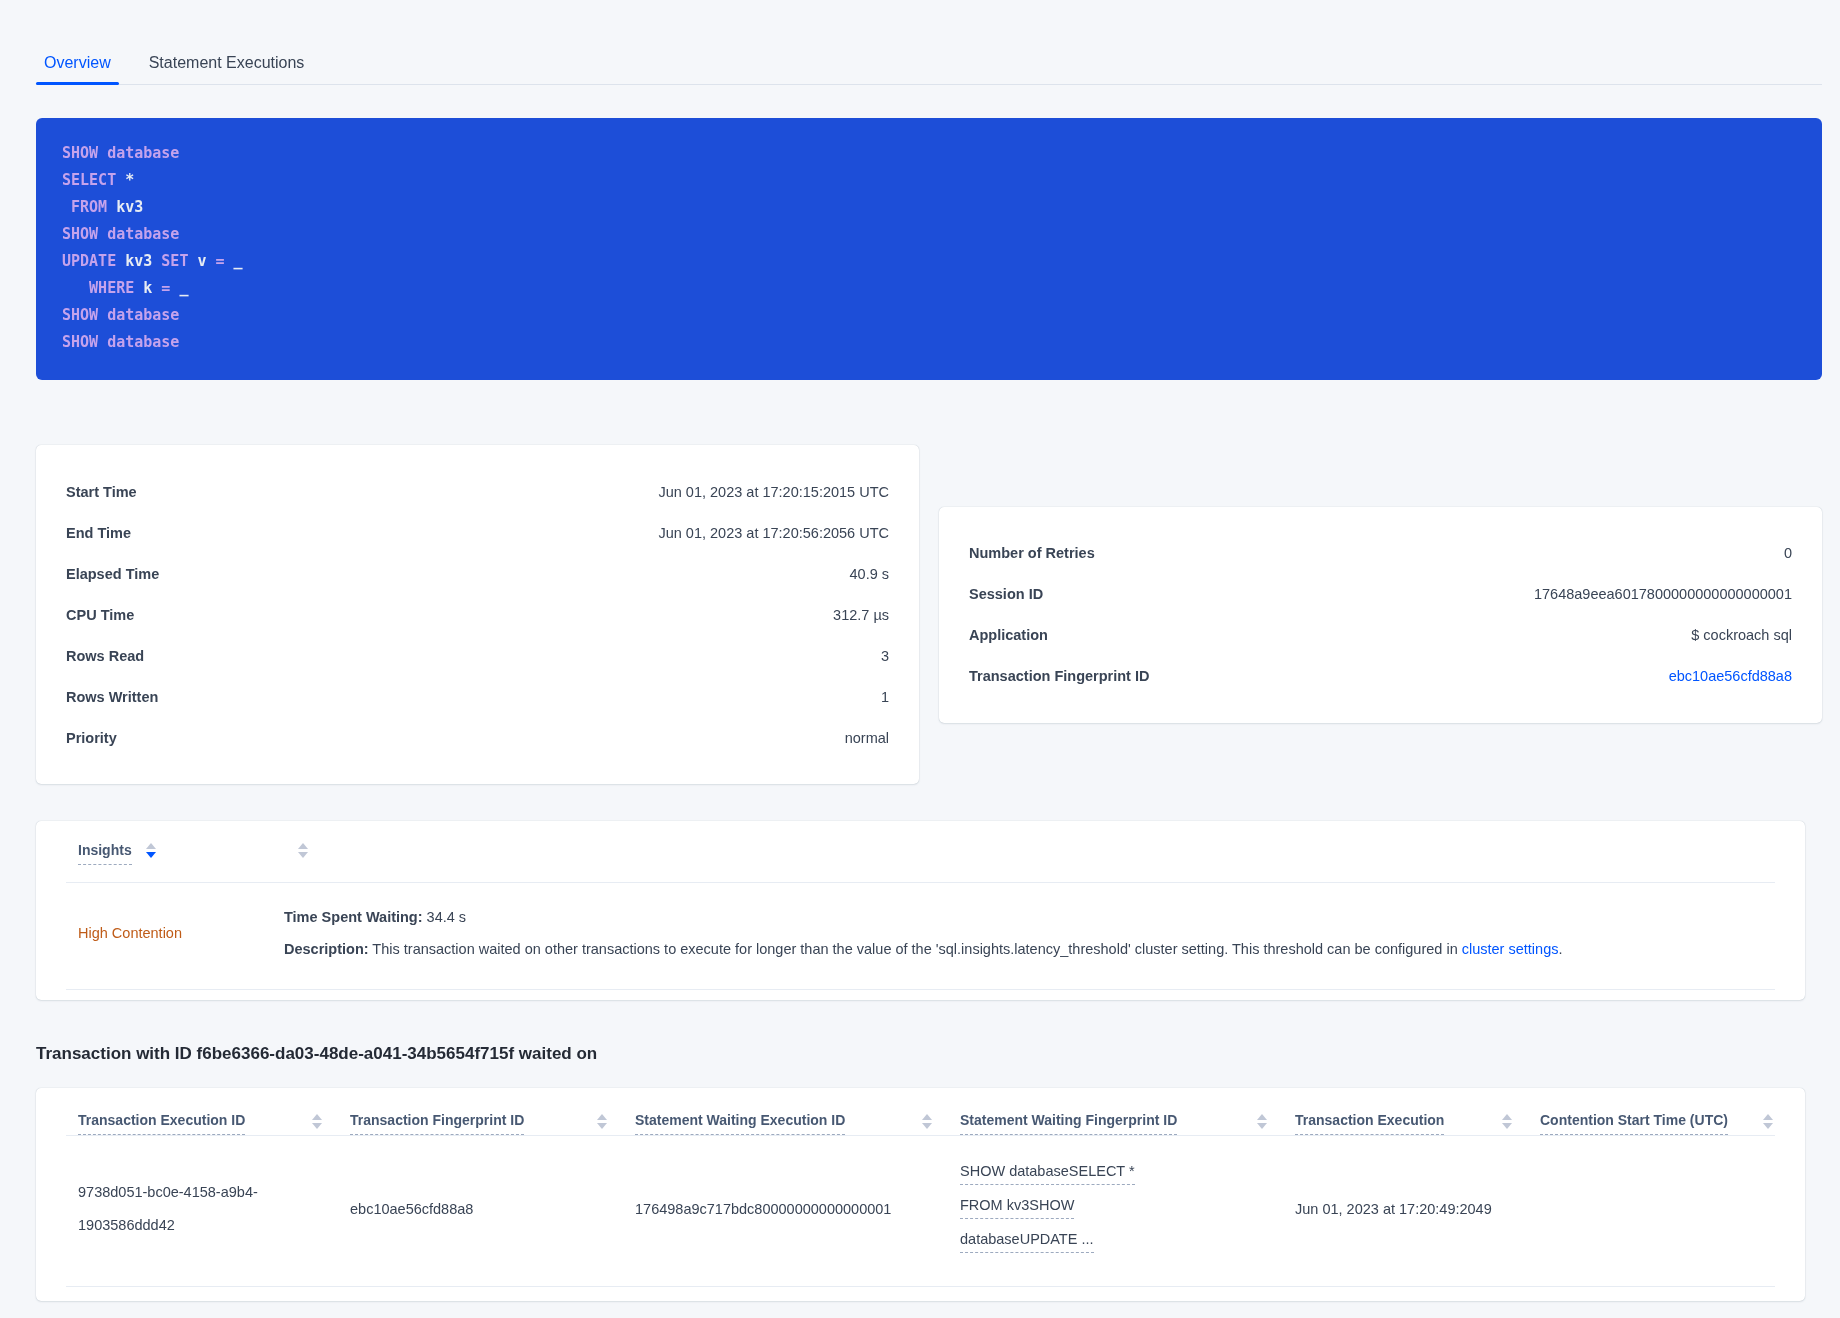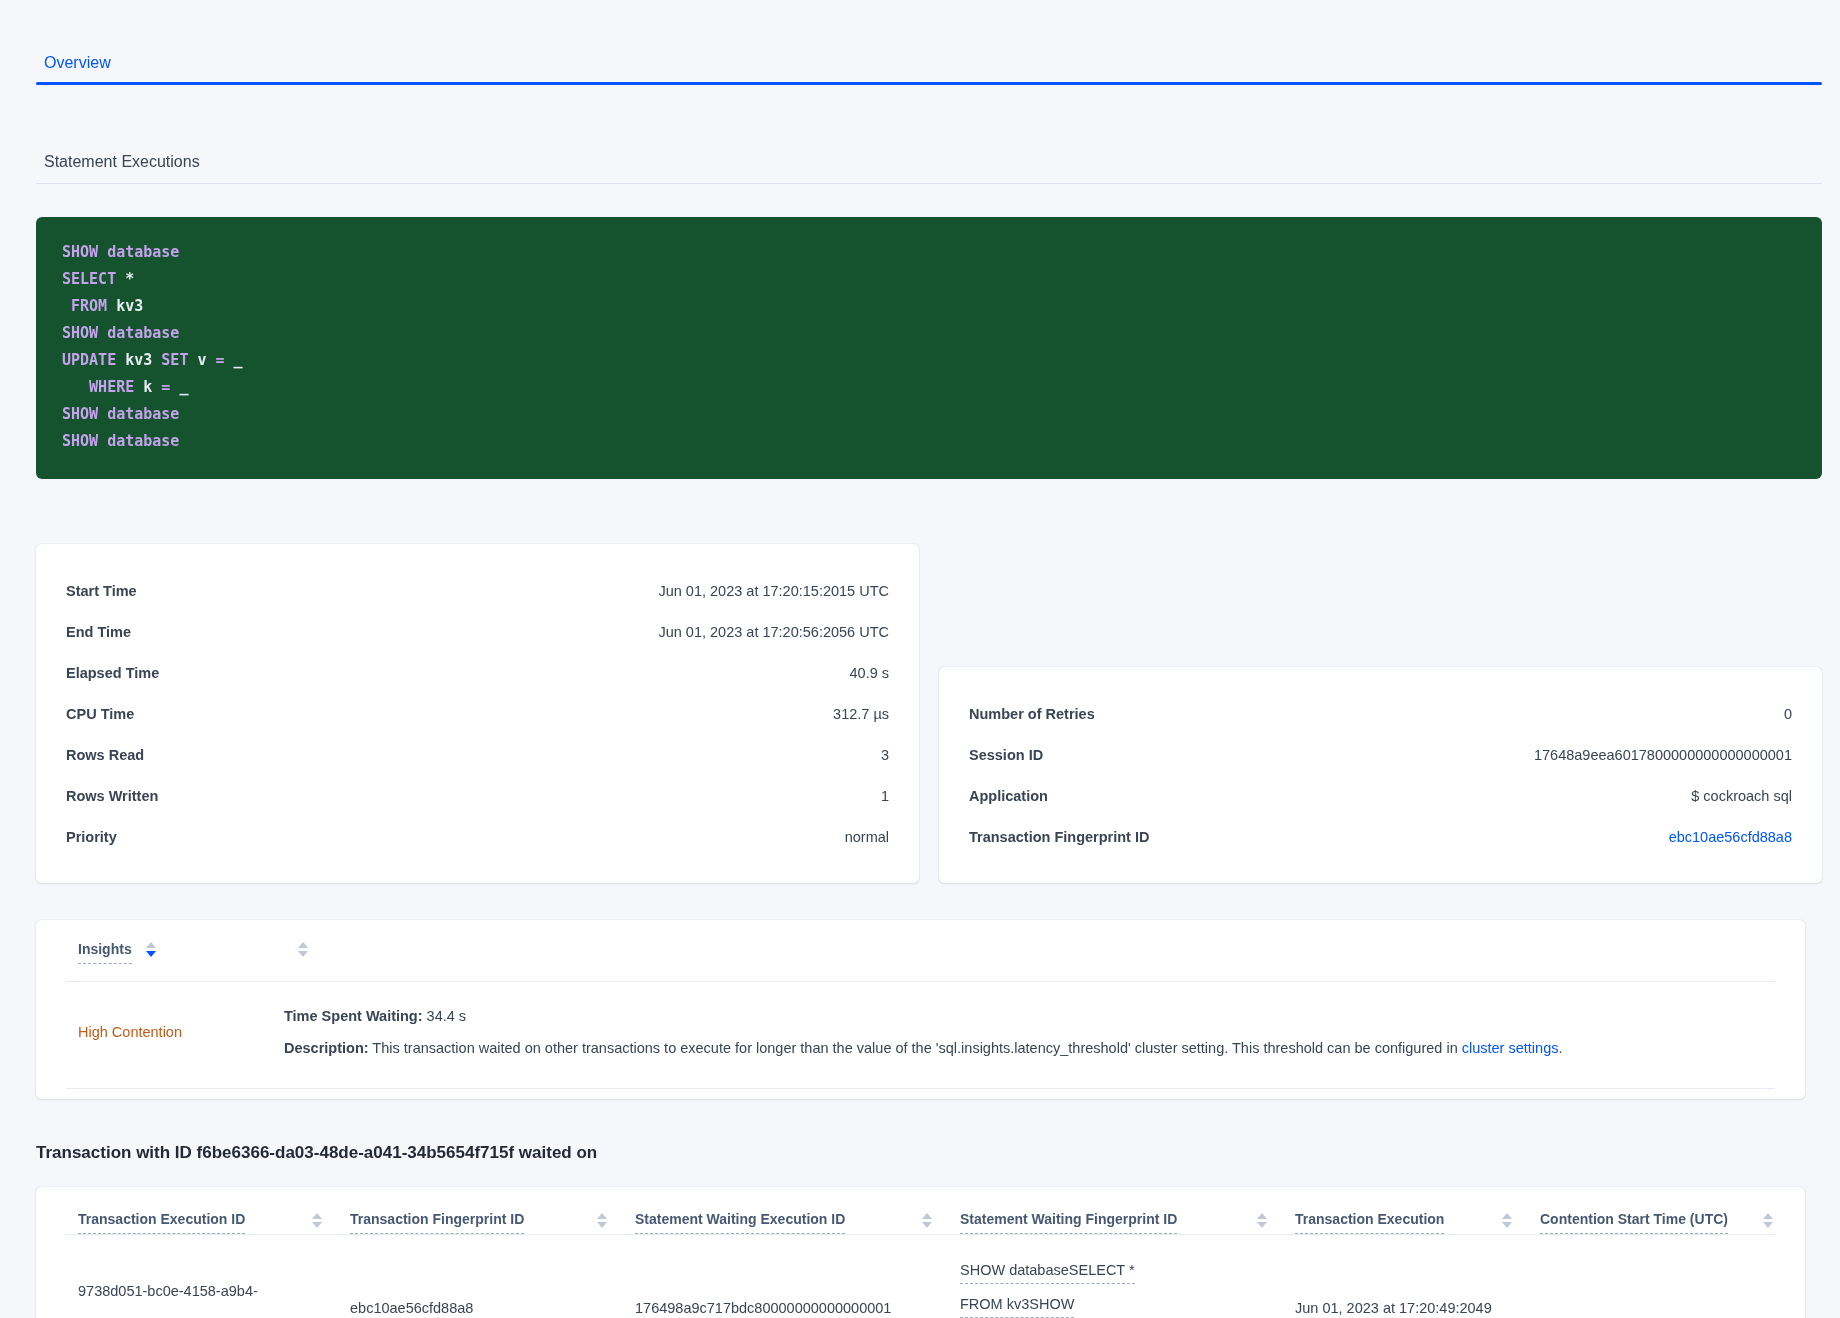--- a/index.html
+++ b/index.html
@@ -11,52 +11,52 @@
   }
   .page { padding: 20px 0 0 36px; }
 
   
   .page-title {
     font-size: 20px; font-weight: 700; color: #242a35; letter-spacing: 0.1px;
   }
   .tabbar {
     margin-top: 26px; width: 1786px;
     border-bottom: 1px solid #dde3ec;
-    display: flex; gap: 61px; flex-direction: column;
+    display: flex; gap: 22px;
   }
   .tab {
     font-size: 16px; padding: 8px 8px 12px 8px; cursor: pointer;
     color: #394455; position: relative;
   }
   .tab.active { color: #0055ff; }
   .tab.active::after {
     content: ""; position: absolute; left: 0; right: 0; bottom: -1px;
     height: 3px; background: #0055ff; border-radius: 2px;
   }
 
   
   .codebox {
     margin-top: 33px; width: 1786px; height: 262px;
-    background: #14532d; border-radius: 6px;
+    background: #1d4ed8; border-radius: 6px;
     padding: 22px 26px;
     font-family: "DejaVu Sans Mono", monospace;
     font-size: 15px; line-height: 27px;
   }
   .code-line { white-space: pre; }
   .codebox .kw { color: #c5a3ec; font-weight: 700; }
   .codebox .pl { color: #e7ecf3; font-weight: 700; }
 
   
   .card {
     background: #fff; border-radius: 5px;
     box-shadow: 0 0 1px rgba(67,90,111,0.35), 0 1px 2px rgba(67,90,111,0.12);
   }
   .summary-row-wrap {
     margin-top: 65px; width: 1786px; display: flex; gap: 20px;
-    align-items: flex-end;
+    align-items: center;
   }
   .summary-card { flex: 1; padding: 26px 30px; }
   .kv-row {
     height: 41px; display: flex; align-items: center; justify-content: space-between;
     font-size: 14.5px;
   }
   .kv-label { font-weight: 700; color: #394455; }
   .kv-value { color: #394455; }
   .kv-value.link { color: #0055ff; cursor: pointer; }
 

